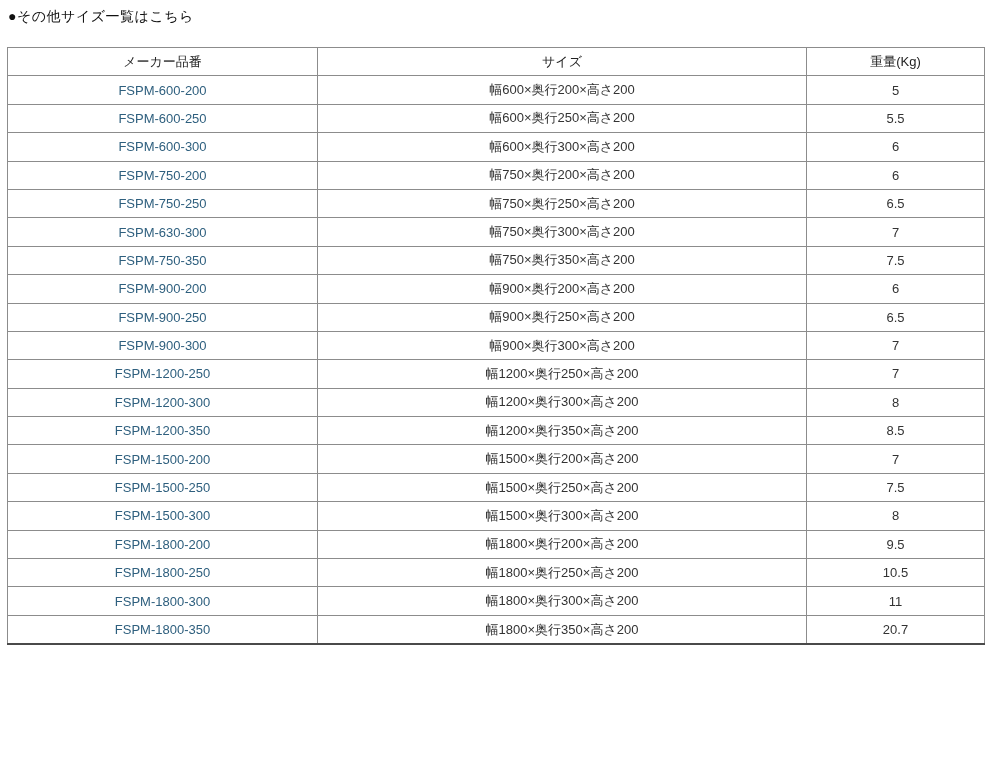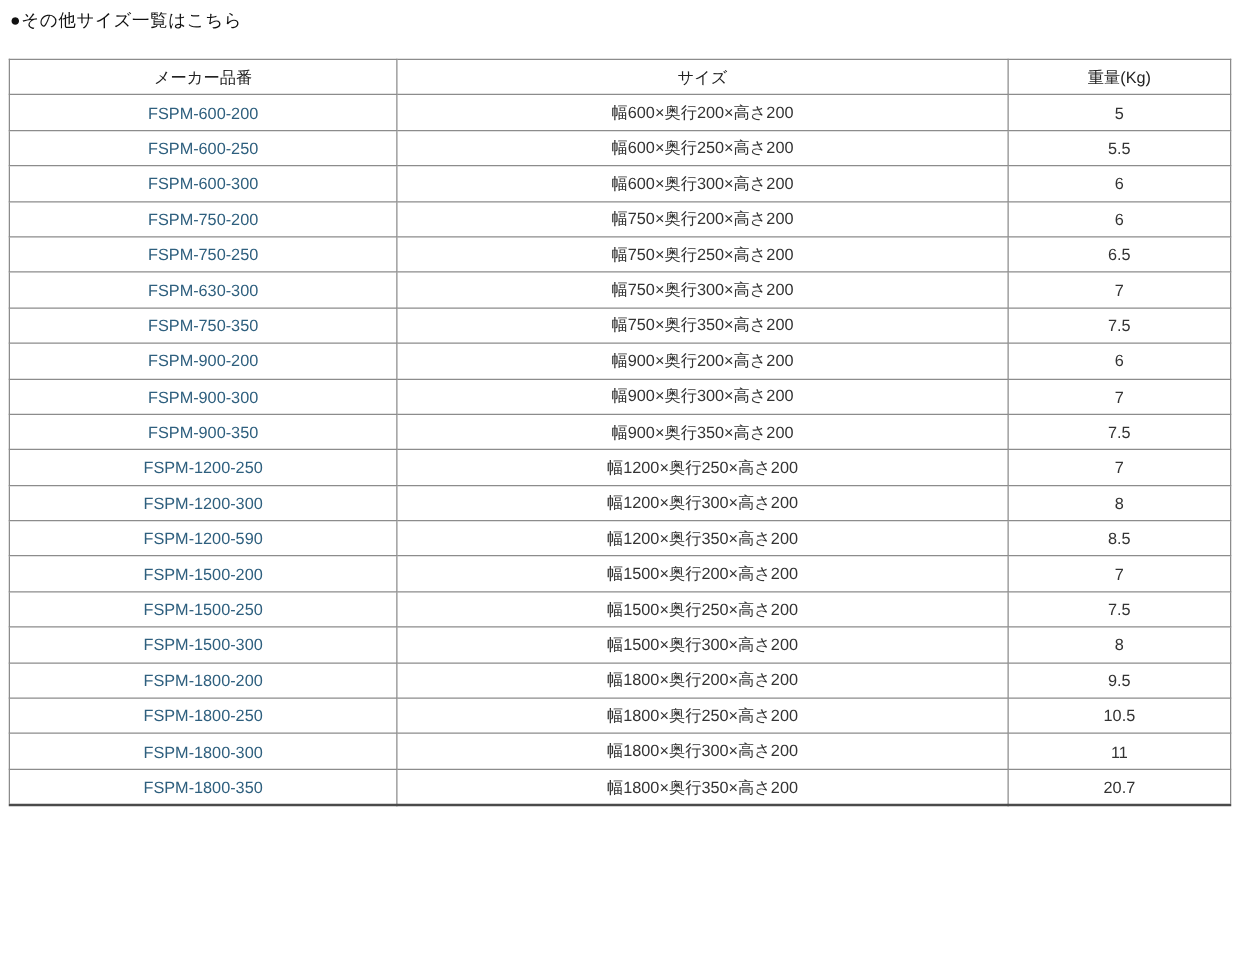--- a/index.html
+++ b/index.html
@@ -112,41 +112,41 @@
           <td><a class="part-link">FSPM-750-350</a></td>
           <td>幅750×奥行350×高さ200</td>
           <td>7.5</td>
         </tr>
         <tr>
           <td><a class="part-link">FSPM-900-200</a></td>
           <td>幅900×奥行200×高さ200</td>
           <td>6</td>
         </tr>
         <tr>
+          <td><a class="part-link">FSPM-900-250</a></td>
+          <td>幅900×奥行250×高さ200</td>
+          <td>6.5</td>
+        </tr>
+        <tr>
           <td><a class="part-link">FSPM-900-300</a></td>
           <td>幅900×奥行300×高さ200</td>
           <td>7</td>
-        </tr>
-        <tr>
-          <td><a class="part-link">FSPM-900-350</a></td>
-          <td>幅900×奥行350×高さ200</td>
-          <td>7.5</td>
         </tr>
         <tr>
           <td><a class="part-link">FSPM-1200-250</a></td>
           <td>幅1200×奥行250×高さ200</td>
           <td>7</td>
         </tr>
         <tr>
           <td><a class="part-link">FSPM-1200-300</a></td>
           <td>幅1200×奥行300×高さ200</td>
           <td>8</td>
         </tr>
         <tr>
-          <td><a class="part-link">FSPM-1200-590</a></td>
+          <td><a class="part-link">FSPM-1200-350</a></td>
           <td>幅1200×奥行350×高さ200</td>
           <td>8.5</td>
         </tr>
         <tr>
           <td><a class="part-link">FSPM-1500-200</a></td>
           <td>幅1500×奥行200×高さ200</td>
           <td>7</td>
         </tr>
         <tr>
           <td><a class="part-link">FSPM-1500-250</a></td>

